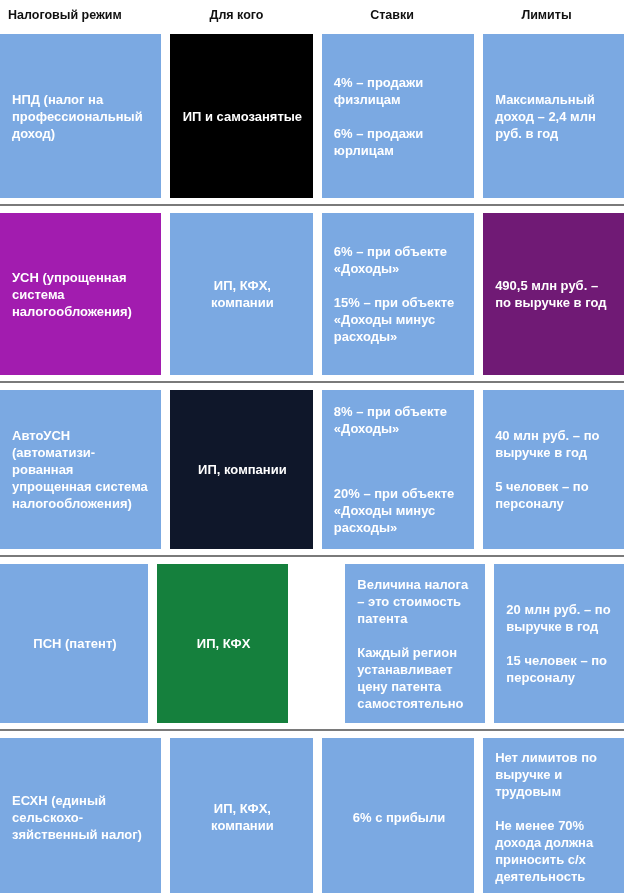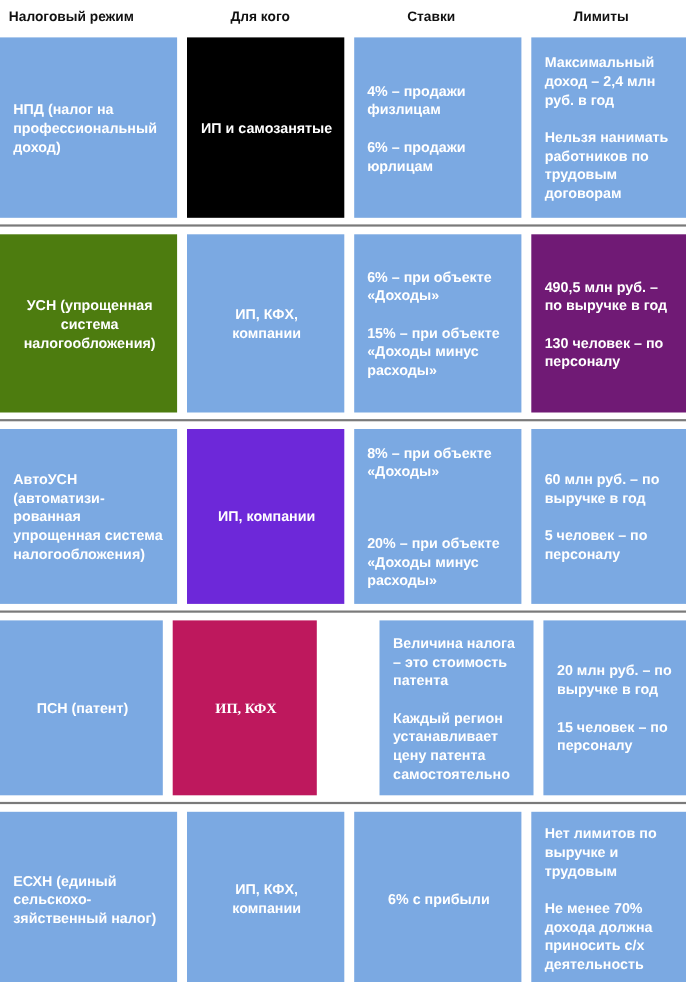--- a/index.html
+++ b/index.html
@@ -108,63 +108,61 @@
         </div>
         <div class="cell col1 center" style="background: #000000; color: rgb(255, 255, 255);">
           <div class="para">ИП и самозанятые</div>
         </div>
         <div class="cell col2 left" style="background: rgb(123, 169, 226); color: rgb(255, 255, 255);">
           <div class="para">4% – продажи физлицам</div>
           <div class="para">6% – продажи юрлицам</div>
         </div>
         <div class="cell col3 left" style="background: rgb(123, 169, 226); color: rgb(255, 255, 255);">
           <div class="para">Максимальный доход – 2,4 млн руб. в год</div>
-          <div class="para">Нельзя нанимать работников по трудовым договорам</div>
         </div>
       </div>
       <div class="sep" style="background: rgb(122, 122, 122);"></div>
       <div class="row r1">
-        <div class="cell col0 left" style="background: #4d7c0f; color: rgb(255, 255, 255); text-align: center;">
+        <div class="cell col0 left" style="background: #a21caf; color: rgb(255, 255, 255);">
           <div class="para">УСН (упрощенная система налогообложения)</div>
         </div>
         <div class="cell col1 center" style="background: rgb(123, 169, 226); color: rgb(255, 255, 255);">
           <div class="para">ИП, КФХ, компании</div>
         </div>
         <div class="cell col2 left" style="background: rgb(123, 169, 226); color: rgb(255, 255, 255);">
           <div class="para">6% – при объекте «Доходы»</div>
           <div class="para">15% – при объекте «Доходы минус расходы»</div>
         </div>
         <div class="cell col3 left" style="background: #701a75; color: rgb(255, 255, 255);">
           <div class="para">490,5 млн руб. – по выручке в год</div>
-          <div class="para">130 человек – по персоналу</div>
         </div>
       </div>
       <div class="sep" style="background: rgb(122, 122, 122);"></div>
       <div class="row r2">
         <div class="cell col0 left" style="background: rgb(123, 169, 226); color: rgb(255, 255, 255);">
           <div class="para">АвтоУСН (автоматизи-рованная упрощенная система налогообложения)</div>
         </div>
-        <div class="cell col1 center" style="background: #6d28d9; color: rgb(255, 255, 255);">
+        <div class="cell col1 center" style="background: #0f172a; color: rgb(255, 255, 255);">
           <div class="para">ИП, компании</div>
         </div>
         <div class="cell col2 left" style="background: rgb(123, 169, 226); color: rgb(255, 255, 255); gap: 31px;">
           <div class="para">8% – при объекте «Доходы»</div>
           <div class="para">20% – при объекте «Доходы минус расходы»</div>
         </div>
         <div class="cell col3 left" style="background: rgb(123, 169, 226); color: rgb(255, 255, 255);">
-          <div class="para">60 млн руб. – по выручке в год</div>
+          <div class="para">40 млн руб. – по выручке в год</div>
           <div class="para">5 человек – по персоналу</div>
         </div>
       </div>
       <div class="sep" style="background: rgb(122, 122, 122);"></div>
       <div class="row r3">
         <div class="cell col0 center" style="background: rgb(123, 169, 226); color: rgb(255, 255, 255);">
           <div class="para">ПСН (патент)</div>
         </div>
-        <div class="cell col1 center" style="background: #be185d; color: rgb(255, 255, 255); font-family: Liberation Serif, serif;">
+        <div class="cell col1 center" style="background: #15803d; color: rgb(255, 255, 255);">
           <div class="para">ИП, КФХ</div>
         </div>
         <div class="cell col2 left" style="background: rgb(123, 169, 226); color: rgb(255, 255, 255); margin-left: 48px;">
           <div class="para">Величина налога – это стоимость патента</div>
           <div class="para">Каждый регион устанавливает цену патента самостоятельно</div>
         </div>
         <div class="cell col3 left" style="background: rgb(123, 169, 226); color: rgb(255, 255, 255);">
           <div class="para">20 млн руб. – по выручке в год</div>
           <div class="para">15 человек – по персоналу</div>
         </div>

